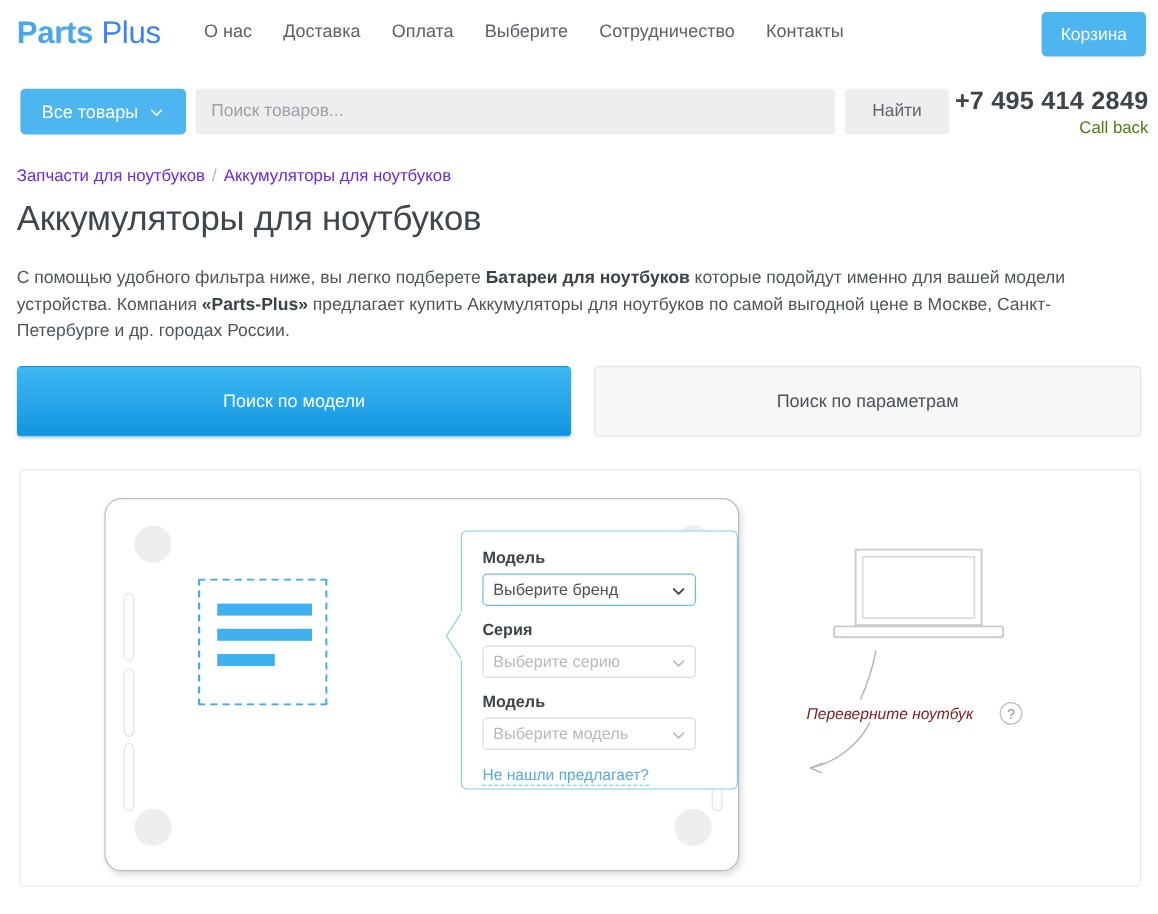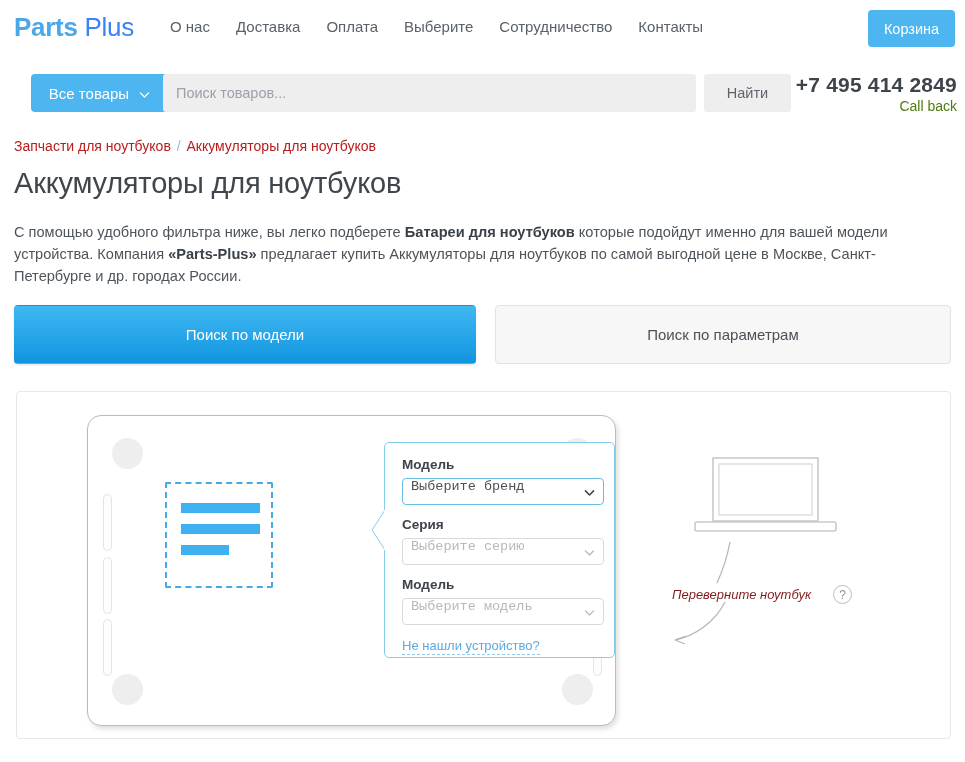--- a/index.html
+++ b/index.html
@@ -34,21 +34,21 @@
     position: absolute; left: 868px; top: 10px; width: 87px; height: 37px;
     background: #4db5ef; border-radius: 4px; border: none;
     color: #ffffff; font-size: 14.5px;
     display: flex; align-items: center; justify-content: center;
     font-family: "Liberation Sans", sans-serif; cursor: pointer;
   }
 
   
   .searchrow { position: absolute; left: 0; top: 60px; width: 965px; height: 56px; }
   .allgoods {
-    position: absolute; left: 31px; top: 14px; width: 138px; height: 38px;
+    position: absolute; left: 17px; top: 14px; width: 138px; height: 38px;
     background: #4db5ef; border: none; border-radius: 4px;
     color: #ffffff; font-size: 15px;
     display: flex; align-items: center; justify-content: center; gap: 9px;
     cursor: pointer;
   }
   .allgoods .chev { display: block; width: 13px; height: 13px; }
   .search-input {
     position: absolute; left: 163px; top: 14px; width: 533px; height: 38px;
     background: #eeeeee; border: none; border-radius: 3px;
     padding: 0 13px; font-size: 14.5px; color: #701a75;
@@ -62,21 +62,21 @@
     font-family: "Liberation Sans", sans-serif; cursor: pointer;
   }
   .phone {
     position: absolute; right: 8px; top: 13px; text-align: right;
   }
   .phone .num { font-size: 21px; color: #3d444b; font-weight: bold; white-space: nowrap; letter-spacing: 0.2px; text-align: right;}
   .phone .cb { font-size: 14px; color: #4d7c0f; text-decoration: none; display: block; margin-top: 1px; }
 
   
   .breadcrumb { position: absolute; left: 14px; top: 138px; font-size: 14px; white-space: nowrap; }
-  .breadcrumb a { color: #b91c1c; text-decoration: none; }
+  .breadcrumb a { color: #6d28d9; text-decoration: none; }
   .breadcrumb .sep { color: #9ab8cf; margin: 0 2px; }
 
   .h1 {
     position: absolute; left: 14px; top: 167px;
     font-size: 29px; font-weight: normal; color: #3f464d; margin: 0;
     letter-spacing: -0.2px;
   }
 
   .intro {
     position: absolute; left: 14px; top: 221px; width: 890px;
@@ -149,24 +149,24 @@
     position: absolute; left: 296px; top: 26px; width: 231px; height: 216px;
     background: #ffffff; border: 1px solid #83cdeb; border-radius: 5px;
     padding: 14px 17px 0 17px;
   }
   .callout-arrow {
     position: absolute; left: -14px; top: 67px; width: 14px; height: 40px;
   }
   .f-label { font-size: 13.5px; font-weight: bold; color: #3c4349; margin: 0 0 6px 0; }
   .f-label.mt { margin-top: 12px; }
   .f-select {
-    position: relative; width: 202px; height: 27px;
+    position: relative; width: 178px; height: 27px;
     border: 1px solid #d7dadd; border-radius: 4px; background: #ffffff;
-    display: flex; padding: 0 8px;
-    font-size: 13.5px; color: #b4b9bd; cursor: pointer; font-family: Liberation Mono, monospace;
+    display: flex; align-items: center; padding: 0 8px;
+    font-size: 13.5px; color: #b4b9bd; cursor: pointer;
   }
   .f-select.active { border-color: #69bfe3; color: #4b5157; }
   .f-select .cvd { position: absolute; right: 7px; top: 7px; width: 13px; height: 13px; }
   .nf-link {
     display: inline-block; margin-top: 13px;
     font-size: 13px; color: #5aa9e0; text-decoration: none;
     border-bottom: 1px dashed #8fc9ea; padding-bottom: 1px;
   }
 
   
@@ -293,21 +293,21 @@
         <p class="f-label mt">Модель</p>
         <div class="f-select">
           <span>Выберите модель</span>
           <span class="cvd">
             <svg viewBox="0 0 16 16" width="13" height="13">
                 <path d="M3 6 L8 11 L13 6" fill="none" stroke="#b6bbbf" stroke-width="1.7" stroke-linecap="round" stroke-linejoin="round"></path>
               </svg>
           </span>
         </div>
 
-        <a class="nf-link" href="#">Не нашли устройство?</a>
+        <a class="nf-link" href="#">Не нашли предлагает?</a>
       </div>
     </div>
 
     <span class="laptop">
       <svg viewBox="0 0 145 80" width="145" height="80">
         <rect x="20" y="1" width="105" height="63" fill="none" stroke="#c7cbce" stroke-width="1.6"></rect>
         <rect x="26" y="7" width="93" height="51" fill="none" stroke="#d9dcdf" stroke-width="1.4"></rect>
         <rect x="2" y="65" width="141" height="9" rx="2" fill="none" stroke="#c7cbce" stroke-width="1.6"></rect>
       </svg>
     </span>

